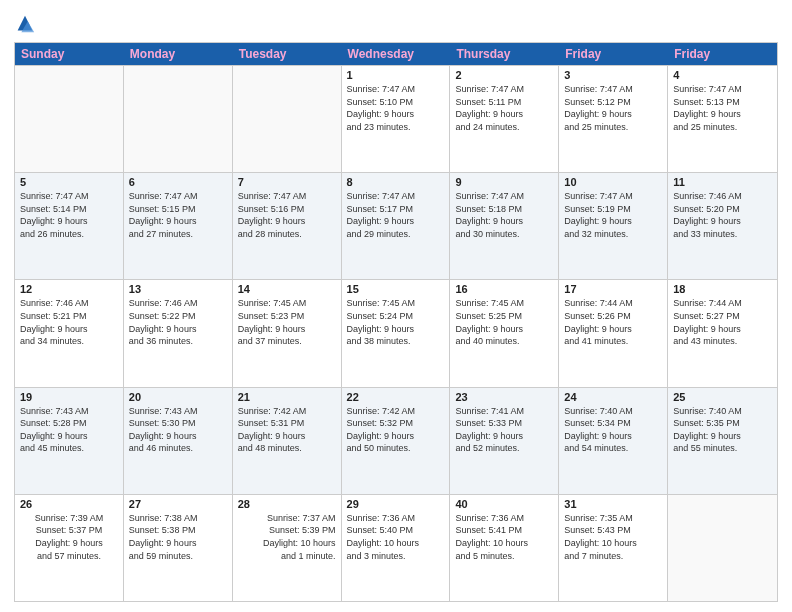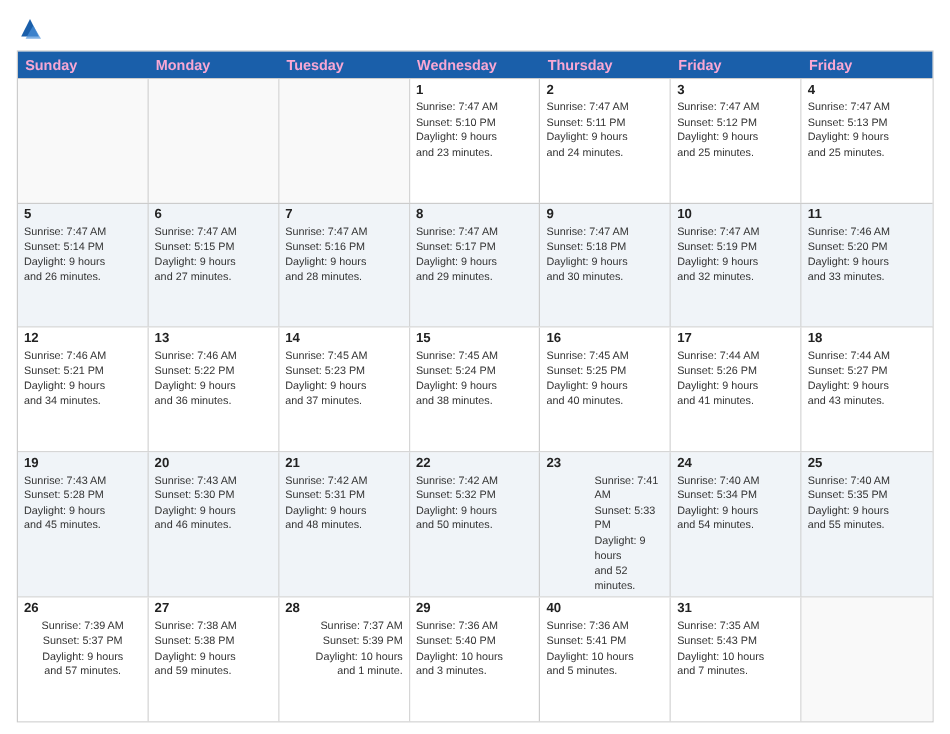--- a/index.html
+++ b/index.html
@@ -297,21 +297,21 @@
           </div>
           <div class="day-cell alt-bg">
             <div class="day-number">22</div>
             <div class="day-info" style="white-space: pre-line;">Sunrise: 7:42 AM
 Sunset: 5:32 PM
 Daylight: 9 hours
 and 50 minutes.</div>
           </div>
           <div class="day-cell alt-bg">
             <div class="day-number">23</div>
-            <div class="day-info" style="white-space: pre-line; margin-left: 40px;">Sunrise: 7:41 AM
+            <div class="day-info" style="white-space: pre-line;">Sunrise: 7:41 AM
 Sunset: 5:33 PM
 Daylight: 9 hours
 and 52 minutes.</div>
           </div>
           <div class="day-cell alt-bg">
             <div class="day-number">24</div>
             <div class="day-info" style="white-space: pre-line;">Sunrise: 7:40 AM
 Sunset: 5:34 PM
 Daylight: 9 hours
 and 54 minutes.</div>

